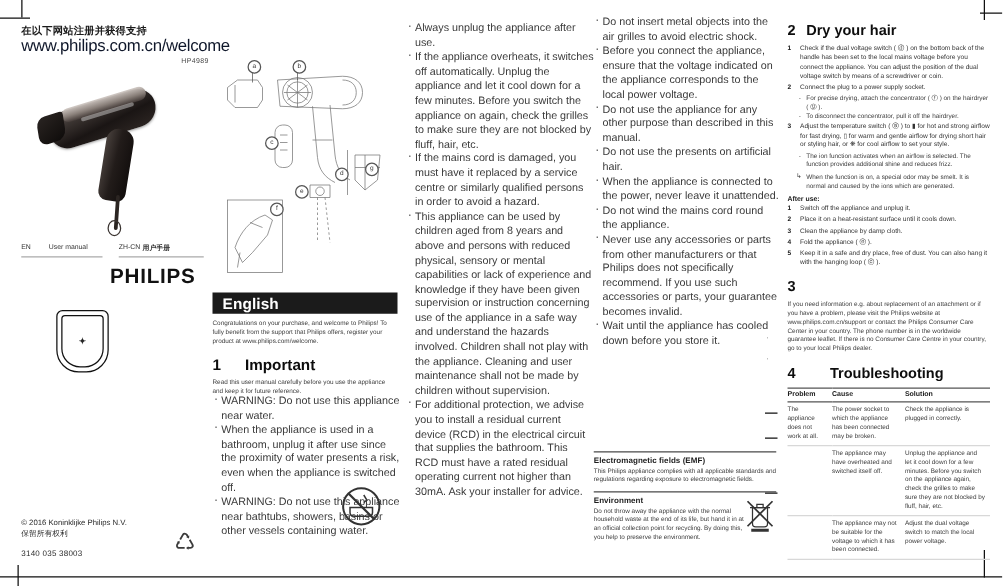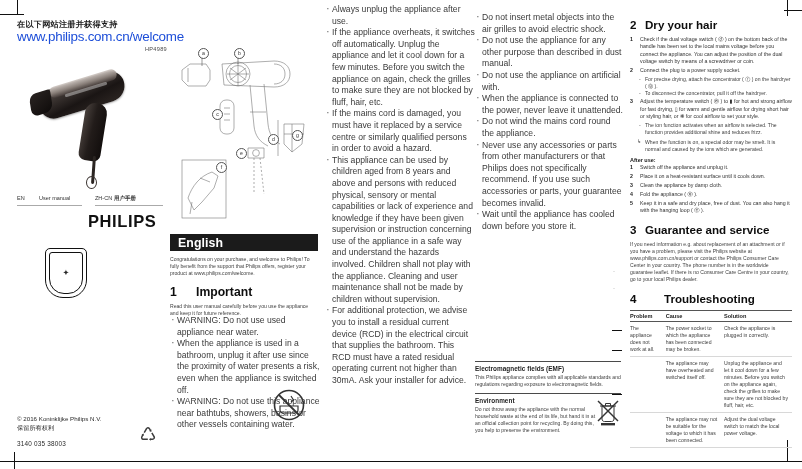--- a/index.html
+++ b/index.html
@@ -90,21 +90,21 @@
     font-size: 8.2px;
     font-weight: bold;
     color: #1a1a1a;
     letter-spacing: 0.2px;
   }
   .url {
     position: absolute;
     left: 17px;
     top: 29px;
     font-size: 13.4px;
-    color: #1d4ed8;
+    color: #0f172a;
     letter-spacing: -0.25px;
   }
   .model {
     position: absolute;
     left: 145px;
     top: 46px;
     font-size: 5.6px;
     color: #4a4a4a;
     letter-spacing: 0.3px;
   }
@@ -593,49 +593,50 @@
 
   <div class="sec-important">
     <div class="h1">
       <span class="num">1</span>
       <span>Important</span>
     </div>
     <p class="small" style="margin-top:4px">Read this user manual carefully before you use the appliance and keep it for future reference.</p>
   </div>
 
   <ul class="bullets col1-bullets">
-    <li>WARNING: Do not use used appliance near water.</li>
+    <li>WARNING: Do not use this appliance near water.</li>
     <li>When the appliance is used in a bathroom, unplug it after use since the proximity of water presents a risk, even when the appliance is switched off.</li>
     <li>WARNING: Do not use this appliance near bathtubs, showers, basins or other vessels containing water.</li>
   </ul>
 
   <div class="nowater-icon">
     <svg width="34" height="34" viewBox="0 0 34 34">
       <circle cx="17" cy="17" r="14.5" fill="none" stroke="#333" stroke-width="1.6"></circle>
       <path d="M8 18 L8 22 C8 24 9.5 25 11.5 25 L22.5 25 C24.5 25 26 24 26 22 L26 18 Z" fill="none" stroke="#333" stroke-width="1.2"></path>
       <path d="M19 8 L21.5 12 L19 14" fill="none" stroke="#333" stroke-width="1.2"></path>
       <path d="M7 7 L27 27" stroke="#333" stroke-width="1.8"></path>
     </svg>
   </div>
 
-  <div class="col" style="left:325px; width:150px; padding-top:4px;">
+  <div class="col" style="left:325px; width:150px; padding-top:17px;">
     <ul class="bullets">
       <li>Always unplug the appliance after use.</li>
       <li>If the appliance overheats, it switches off automatically. Unplug the appliance and let it cool down for a few minutes. Before you switch the appliance on again, check the grilles to make sure they are not blocked by fluff, hair, etc.</li>
       <li>If the mains cord is damaged, you must have it replaced by a service centre or similarly qualified persons in order to avoid a hazard.</li>
       <li>This appliance can be used by children aged from 8 years and above and persons with reduced physical, sensory or mental capabilities or lack of experience and knowledge if they have been given supervision or instruction concerning use of the appliance in a safe way and understand the hazards involved. Children shall not play with the appliance. Cleaning and user maintenance shall not be made by children without supervision.</li>
       <li>For additional protection, we advise you to install a residual current device (RCD) in the electrical circuit that supplies the bathroom. This RCD must have a rated residual operating current not higher than 30mA. Ask your installer for advice.</li>
     </ul>
   </div>
 
   <div class="col" style="left:475px; width:148px; padding-top:12px;">
     <ul class="bullets">
       <li>Do not insert metal objects into the air grilles to avoid electric shock.</li>
-      <li>Do not use the appliance for any other purpose than described in dust manual.</li>
-      <li>Do not use the appliance on artificial with.</li>
+      <li>Before you connect the appliance, ensure that the voltage indicated on the appliance corresponds to the local power voltage.</li>
+      <li>Do not use the appliance for any other purpose than described in this manual.</li>
+      <li>Do not use the presents on artificial hair.</li>
       <li>When the appliance is connected to the power, never leave it unattended.</li>
       <li>Do not wind the mains cord round the appliance.</li>
       <li>Never use any accessories or parts from other manufacturers or that Philips does not specifically recommend. If you use such accessories or parts, your guarantee becomes invalid.</li>
       <li>Wait until the appliance has cooled down before you store it.</li>
     </ul>
   </div>
 
   <div class="emf-block">
     <div class="rule"></div>
     <div class="subhead">Electromagnetic fields (EMF)</div>
@@ -686,21 +687,20 @@
     <ol class="steps">
       <li>Switch off the appliance and unplug it.</li>
       <li>Place it on a heat-resistant surface until it cools down.</li>
       <li>Clean the appliance by damp cloth.</li>
       <li>Fold the appliance ( ⓔ ).</li>
       <li>Keep it in a safe and dry place, free of dust. You can also hang it with the hanging loop ( ⓒ ).</li>
     </ol>
 
     <div class="h2" style="margin-top:8px;">
       <span class="num">3</span>
-      <span>Guarantee and service</span>
     </div>
     <p class="small">If you need information e.g. about replacement of an attachment or if you have a problem, please visit the Philips website at www.philips.com.cn/support or contact the Philips Consumer Care Center in your country. The phone number is in the worldwide guarantee leaflet. If there is no Consumer Care Centre in your country, go to your local Philips dealer.</p>
 
     <div class="h2 wide" style="margin-top:9px;">
       <span class="num">4</span>
       <span>Troubleshooting</span>
     </div>
 
     <table class="tbl">
       <thead>

